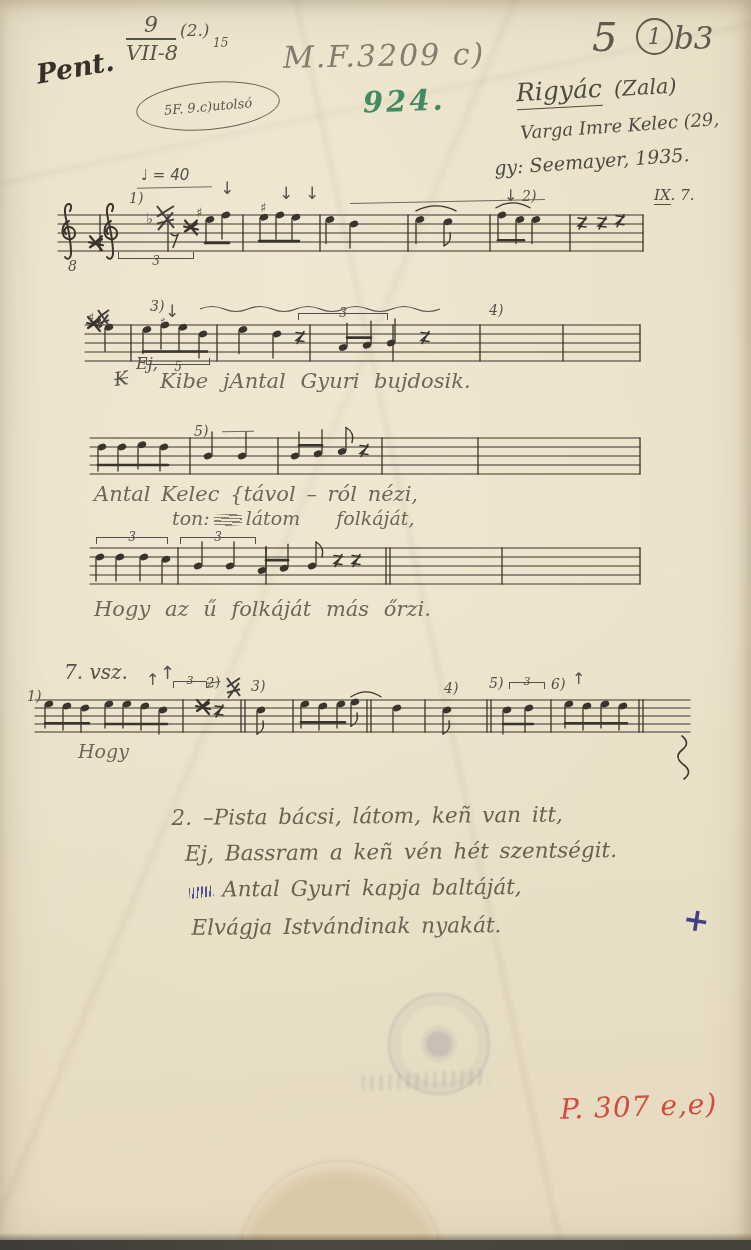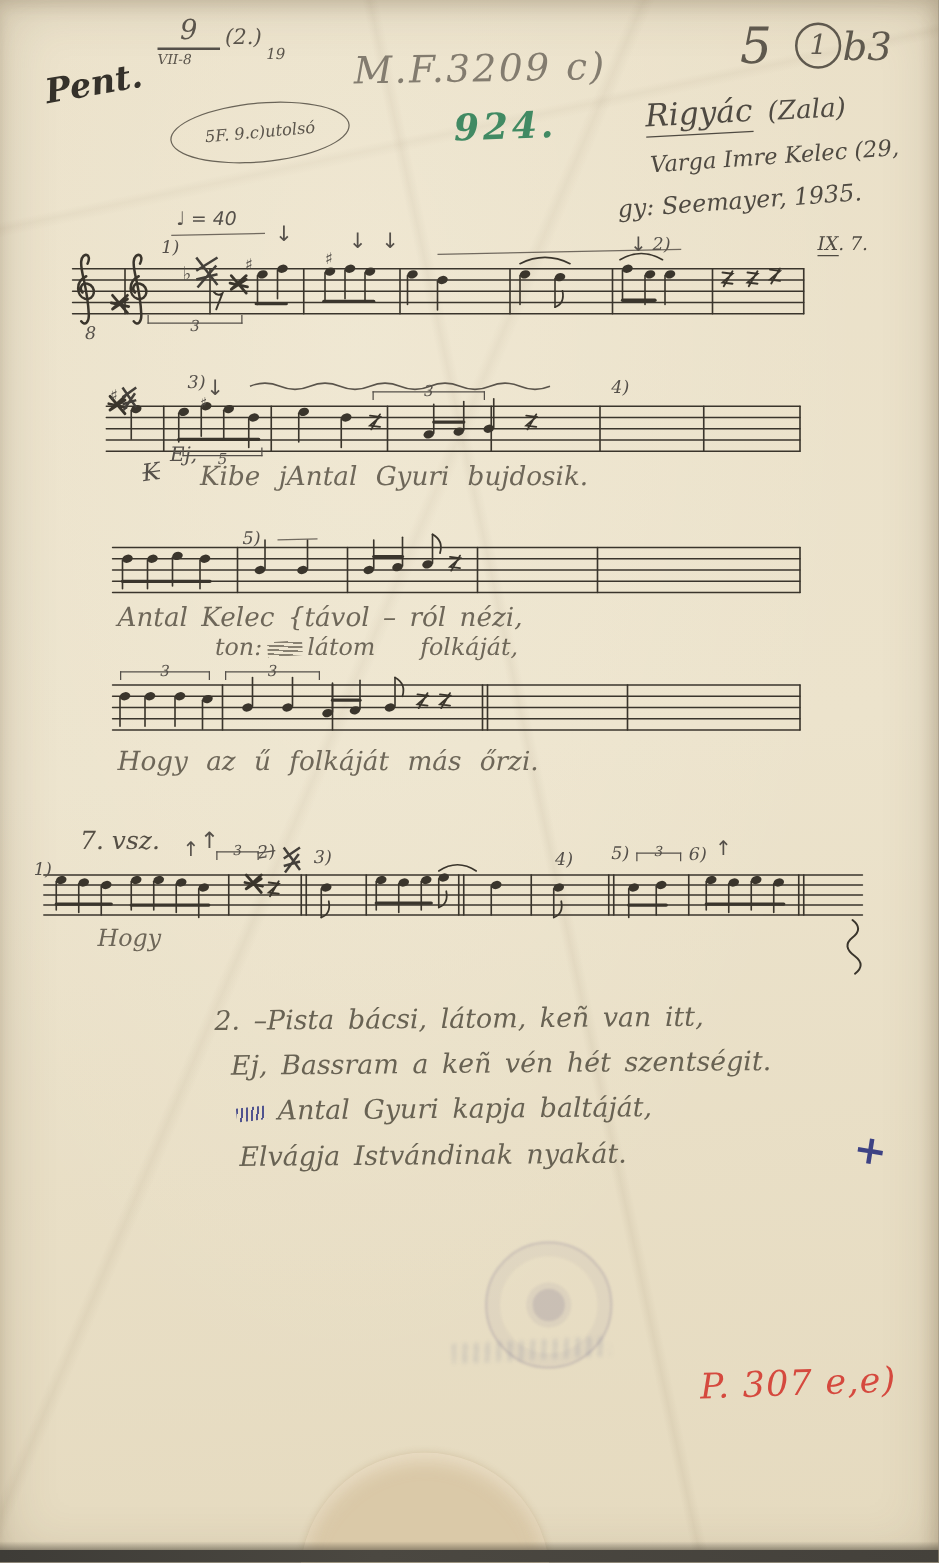--- a/index.html
+++ b/index.html
@@ -41,24 +41,24 @@
 </style>
 </head>
 <body>
 
 <div class="page">
 
   <div class="hw ink" style="left:36px;top:52px;font-size:27px;transform:rotate(-10deg);font-weight:bold;">Pent.</div>
 
   <div style="position:absolute;left:126px;top:12px;">
     <div class="hw" style="position:static;display:block;width:50px;text-align:center;font-size:22px;border-bottom:2px solid #55504a;padding-bottom:1px;">9</div>
-    <div class="hw" style="position:static;display:block;width:50px;font-size:11px;margin-top:1px;">VII-8</div>
+    <div class="hw" style="position:static;display:block;width:50px;font-size:21px;margin-top:1px;">VII-8</div>
   </div>
   <div class="hw" style="left:180px;top:20px;font-size:17px;">(2.)</div>
-  <div class="hw" style="left:213px;top:36px;font-size:12px;">19</div>
+  <div class="hw" style="left:213px;top:36px;font-size:12px;">15</div>
 
   <div class="circle-ref" style="left:136px;top:82px;width:142px;height:46px;transform:rotate(-5deg);">
     <span class="hw" style="position:static;font-size:13px;">5F. 9.c)utolsó</span>
   </div>
 
   <div class="hw" style="left:283px;top:38px;font-size:30px;color:#837c6f;letter-spacing:2px;transform:rotate(-1deg);">M.F.3209 c)</div>
 
   <div class="hw" style="left:363px;top:84px;font-size:29px;color:#418a63;font-weight:600;letter-spacing:3px;transform:rotate(-2deg);">924.</div>
 
   <div class="hw" style="left:592px;top:14px;font-size:40px;color:#5f594e;">5</div>

